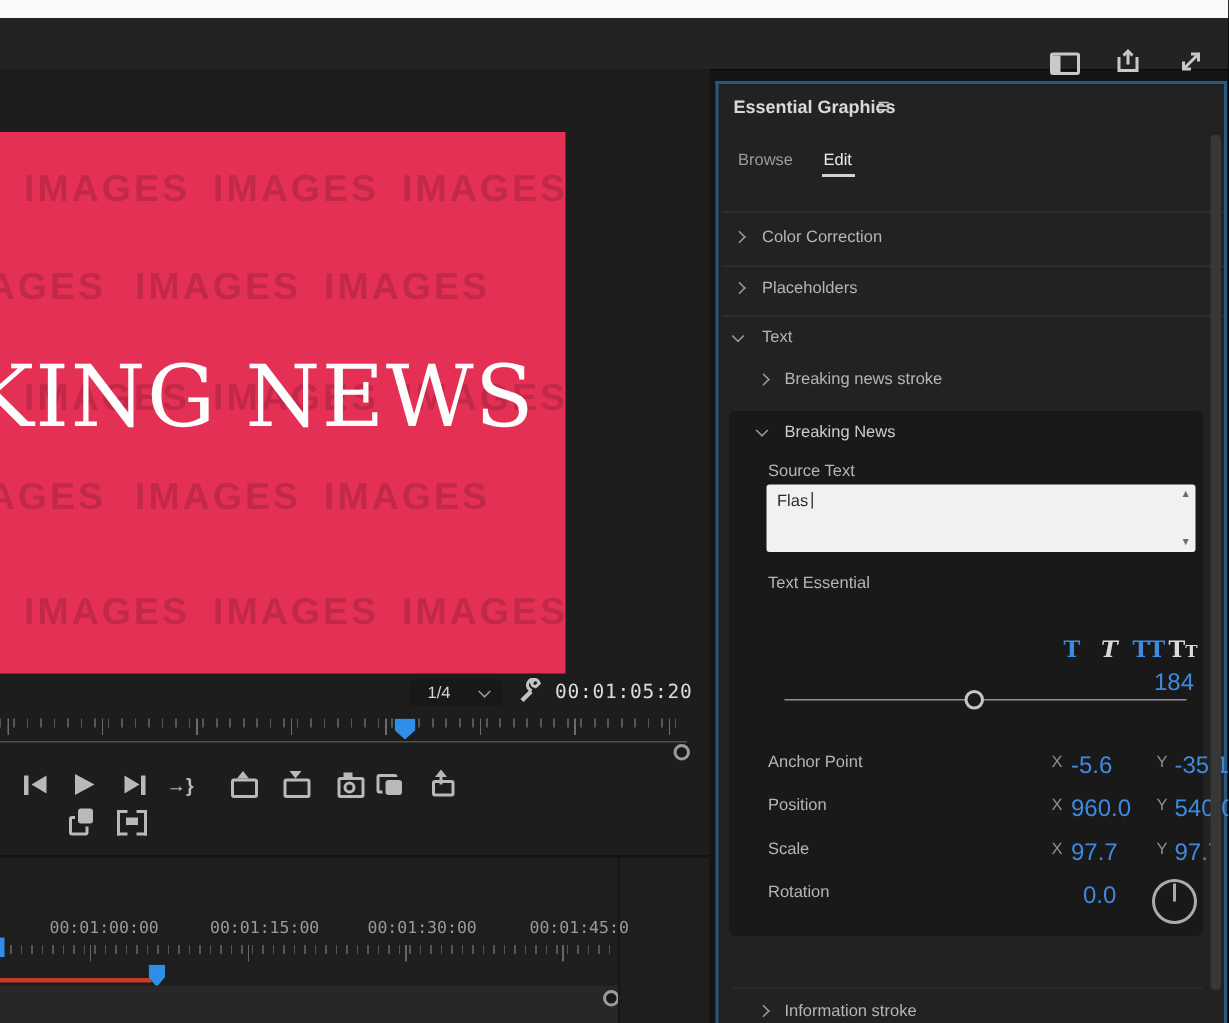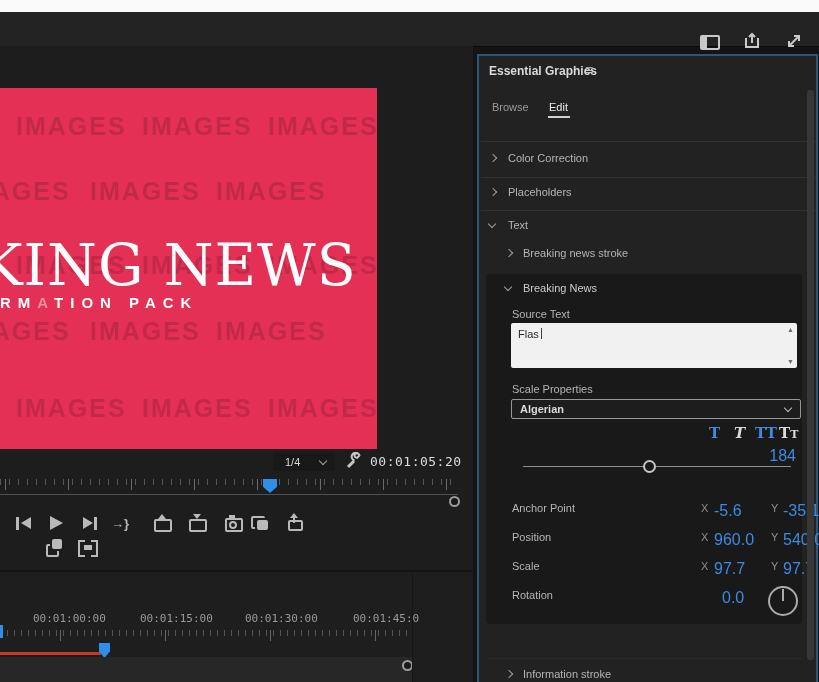--- a/index.html
+++ b/index.html
@@ -129,21 +129,20 @@
       <span class="wm" style="left:142px;top:163px;">IMAGES</span>
       <span class="wm" style="left:268px;top:163px;">IMAGES</span>
       <span class="wm" style="left:-40px;top:229px;">IMAGES</span>
       <span class="wm" style="left:90px;top:229px;">IMAGES</span>
       <span class="wm" style="left:216px;top:229px;">IMAGES</span>
       <span class="wm" style="left:16px;top:306px;">IMAGES</span>
       <span class="wm" style="left:142px;top:306px;">IMAGES</span>
       <span class="wm" style="left:268px;top:306px;">IMAGES</span>
 
       <div class="pv-title">KING NEWS</div>
-      <div class="pv-sub"><span>RM</span><span class="hl">A</span><span>TION PACK</span></div>
     </div>
 
     <div class="zoom-select">
       <span>1/4</span>
       <span class="chev d" style="right:9px;top:5px;"></span>
     </div>
 
     <div class="abs" style="left:345px;top:406px;">
       <svg width="18" height="18" viewBox="0 0 18 18">
           <g stroke="#c4c4c4" fill="none">
@@ -273,26 +272,22 @@
 
       <div class="lbl abs" style="left:26px;top:34px;">Source Text</div>
 
       <div class="srcbox" style="left:25px;top:49px;width:286px;height:45px;">
         <span style="position:absolute;left:7px;top:5px;">Flas</span>
           <span class="caret" style="position:absolute;left:29px;top:5px;"></span>
         <span class="scr-arr" style="top:3px;">▲</span>
         <span class="scr-arr" style="bottom:3px;">▼</span>
       </div>
 
-      <div class="lbl abs" style="left:26px;top:109px;">Scale Properties</div>
-
-      <div class="field abs" style="left:25px;top:125px;width:290px;height:20px;">
-        <span style="position:absolute;left:8px;top:3px;font-weight:bold;">Algerian</span>
-        <span class="chev d" style="right:9px;top:5px;border-color:#bdbdbd;"></span>
-      </div>
+      <div class="lbl abs" style="left:26px;top:109px;">Text Essential</div>
+
 
 
       <div class="abs" style="left:0;top:150px;width:316px;height:20px;">
         <span class="styT blue" style="left:223px;">T</span>
         <span class="styT ital" style="left:248px;">T</span>
         <span class="styT blue" style="left:269px;">TT</span>
         <span class="styT smc" style="left:293px;">Tt</span>
       </div>
 
       <div class="blue-val abs" style="left:282px;top:173px;width:28px;text-align:right;">184</div>

